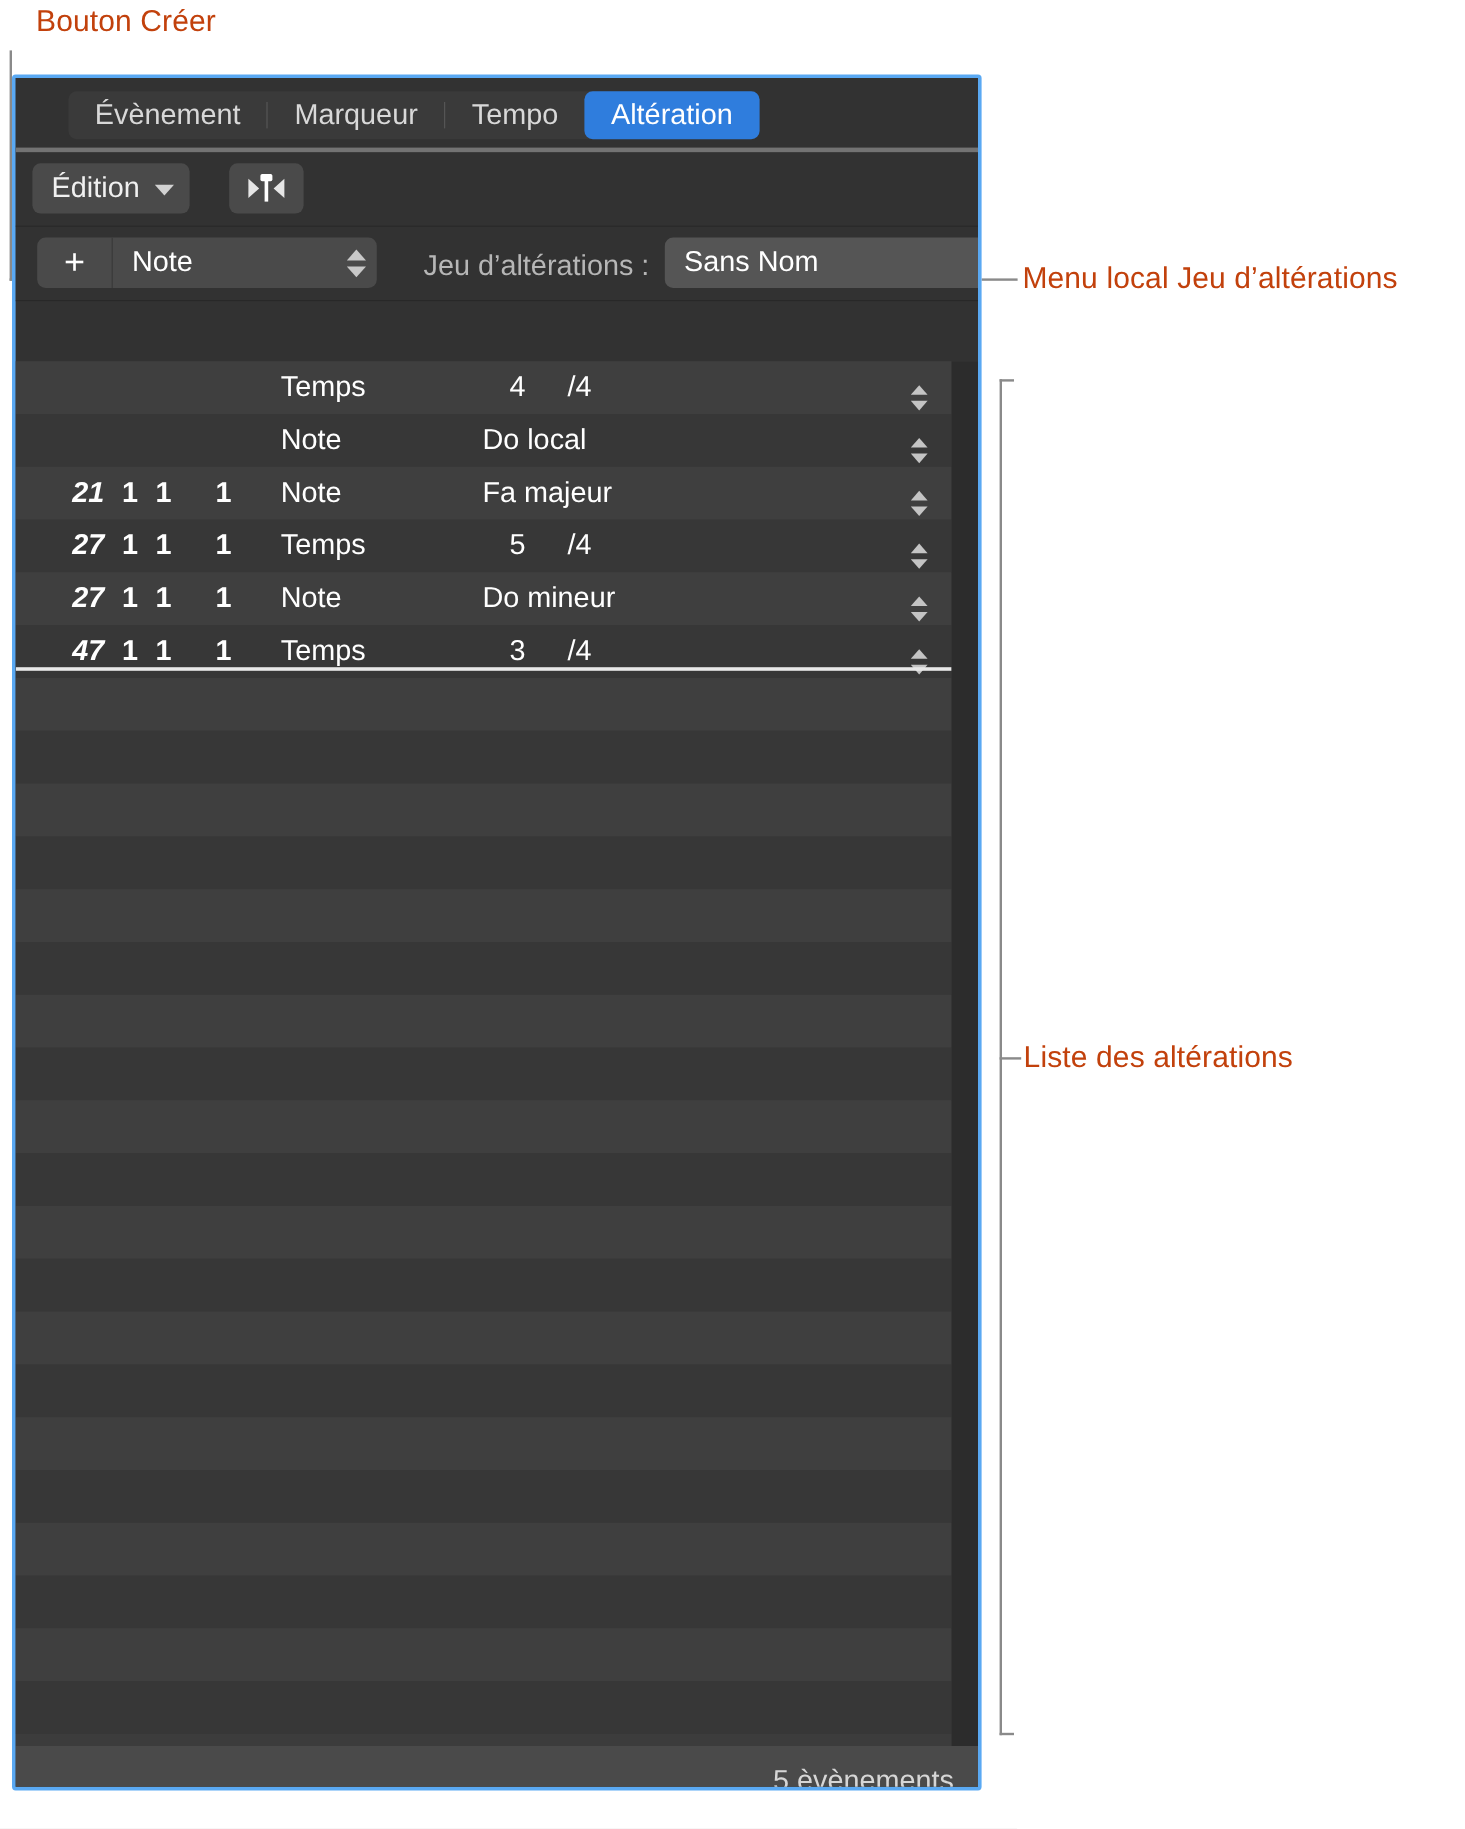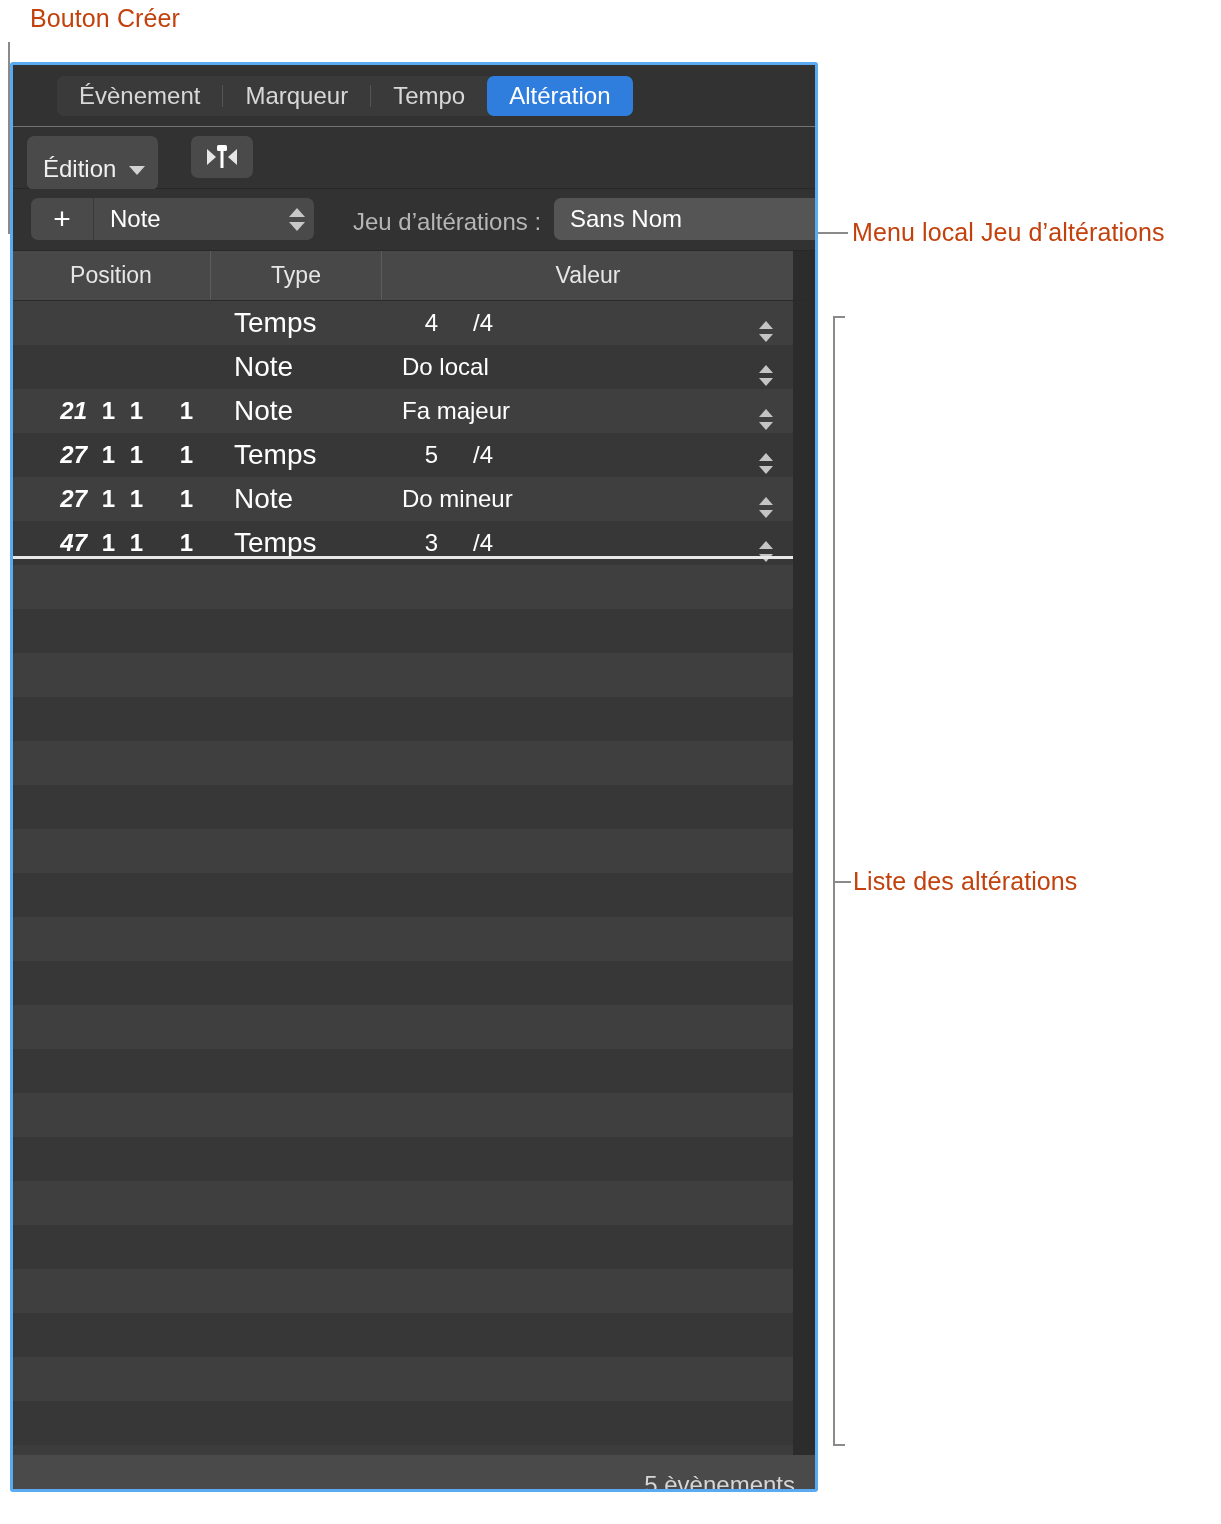--- a/index.html
+++ b/index.html
@@ -43,21 +43,21 @@
     overflow: hidden;
   }
 
   
   #tabbar-region {
     position: absolute;
     left: 0; top: 0;
     width: 936px;
     height: 62px;
     background: #323232;
-    border-bottom: 1px solid #737373;
+    border-bottom: 4px solid #737373;
     box-sizing: border-box;
   }
   #tab-group {
     position: absolute;
     left: 44px;
     top: 11px;
     height: 40px;
     background: #3a3a3a;
     border-radius: 7px;
     display: flex;
@@ -94,21 +94,21 @@
     height: 62px;
     background: #323232;
     border-bottom: 1px solid #282828;
     box-sizing: border-box;
   }
   #edition-button {
     position: absolute;
     left: 14px;
     top: 9px;
     height: 42px;
-    padding: 12px 13px 0 16px;
+    padding: 0 13px 0 16px;
     background: #4a4a4a;
     border-radius: 7px;
     display: flex;
     align-items: center;
     gap: 13px;
     color: #f0f0f0;
     font-size: 24px;
   }
   .chev-down {
     width: 0; height: 0;
@@ -289,21 +289,21 @@
   .pos-bar  { display: inline-block; width: 44px; text-align: right; font-style: italic; }
   .pos-beat { display: inline-block; width: 28px; text-align: right; }
   .pos-div  { display: inline-block; width: 28px; text-align: right; }
   .pos-tick { display: inline-block; width: 50px; text-align: right; }
 
   .cell-type {
     width: 171px;
     padding-left: 25px;
     box-sizing: border-box;
     color: #ffffff;
-    font-size: 28px;
+    font-size: 24px;
   }
   .cell-value {
     flex: 1;
     box-sizing: border-box;
     color: #ffffff;
     font-size: 24px;
     display: flex;
     align-items: center;
     position: relative;
   }
@@ -436,32 +436,20 @@
     <div id="keyset-label">Jeu d’altérations :</div>
     <div id="keyset-popup">
       <span>Sans Nom</span>
       <span class="updown">
         <span class="up"></span>
           <span class="dn"></span>
       </span>
     </div>
   </div>
 
-  <div id="list-header">
-    <div class="col-head" id="col-position">
-      <span>Position</span>
-    </div>
-    <div class="col-head" id="col-type">
-      <span>Type</span>
-    </div>
-    <div class="col-head" id="col-valeur">
-      <span>Valeur</span>
-    </div>
-    <div id="header-gutter"></div>
-  </div>
 
   <div id="list-body">
     <div id="rows-clip">
 
       <div class="row odd">
         <div class="cell-position">
           <span class="pos-bar"></span>
           <span class="pos-beat"></span>
           <span class="pos-div"></span>
           <span class="pos-tick"></span>

